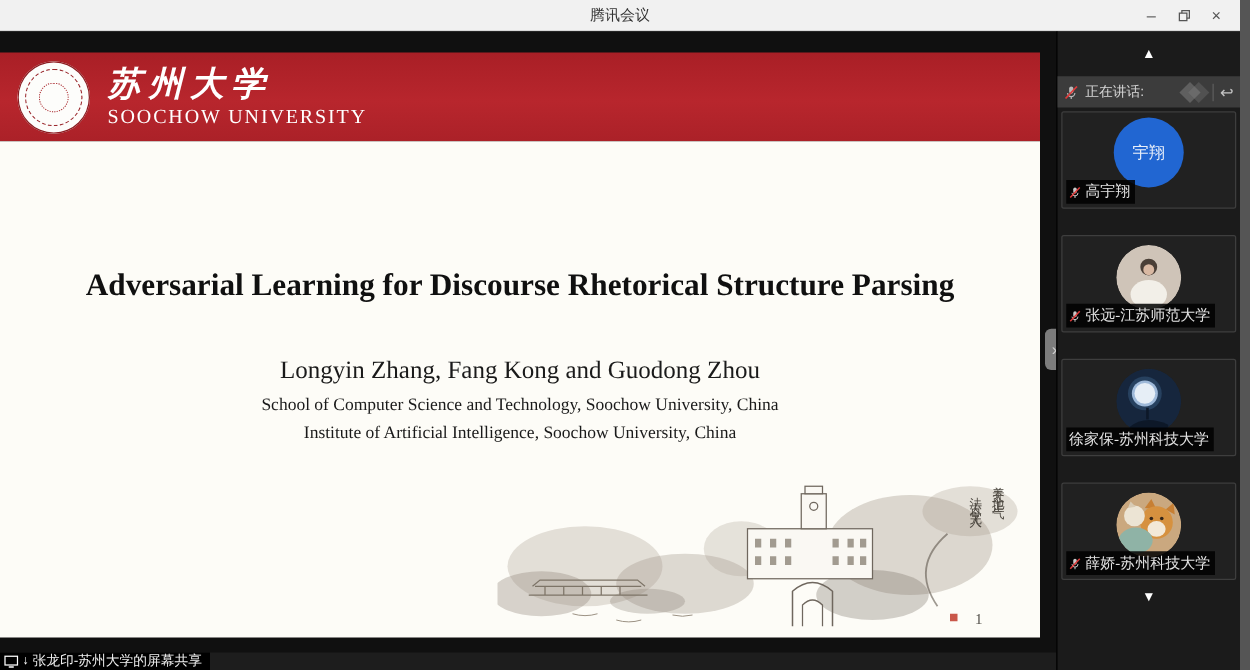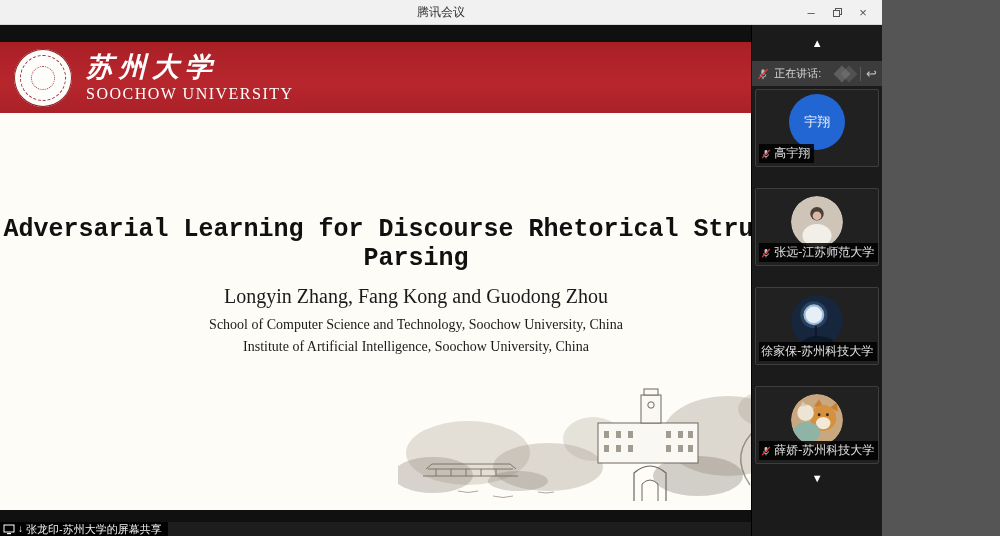--- a/index.html
+++ b/index.html
@@ -1,17 +1,17 @@
 <!DOCTYPE html>
 <html><head>
 <meta charset="utf-8">
 <style>
   * { margin:0; padding:0; box-sizing:border-box; }
   body { font-family:"Liberation Sans", sans-serif; background:#555; }
-  .window { position:relative; width:882px; height:536px; background:#0e0e0e; overflow:hidden; }
+  .window { position:relative; width:992px; height:536px; background:#0e0e0e; overflow:hidden; }
 
   
   .titlebar { position:relative; height:25px; background:#f1f1f1; border-bottom:1px solid #d8d8d8;
               display:flex; align-items:center; justify-content:center; }
   .tb-title { font-size:12px; color:#333; }
   .tb-controls { position:absolute; right:6px; top:0; height:25px; display:flex; align-items:center; }
   .tb-btn { width:26px; height:25px; display:flex; align-items:center; justify-content:center;
             color:#555; font-size:13px; cursor:default; }
 
   
@@ -30,21 +30,21 @@
                border:1px dotted #b03a3f; }
   .banner-text { margin-left:14px; color:#fff; }
   .uni-zh { font-family:"Liberation Serif", serif; font-style:italic; font-weight:bold;
             font-size:27px; letter-spacing:6px; line-height:30px; }
   .uni-en { font-family:"Liberation Serif", serif; font-weight:normal; font-size:16px;
             letter-spacing:1.5px; margin-top:3px; }
 
   
   .slide { position:absolute; top:88px; left:0; width:832px; height:397px; background:#fdfcf7; }
   .slide-title { position:absolute; top:102px; left:0; width:100%; text-align:center;
-                 font-family:Liberation Mono, monospace; font-weight:bold; font-size:25px; color:#101010; }
+                 font-family:Liberation Serif, serif; font-weight:bold; font-size:25px; color:#101010; }
   .authors-block { position:absolute; top:172px; left:0; width:100%; text-align:center;
                    font-family:"Liberation Serif", serif; color:#1a1a1a; }
   .author-line { font-size:20px; margin-bottom:9px; }
   .affil-line { font-size:14px; margin-bottom:6px; }
 
   
   .painting { position:absolute; left:398px; top:268px; width:420px; height:126px; }
   .motto { position:absolute; writing-mode:vertical-rl; font-family:"Liberation Serif", serif;
            font-size:10px; color:#4b463f; letter-spacing:4px; }
   .motto-1 { right:14px; top:0; }

